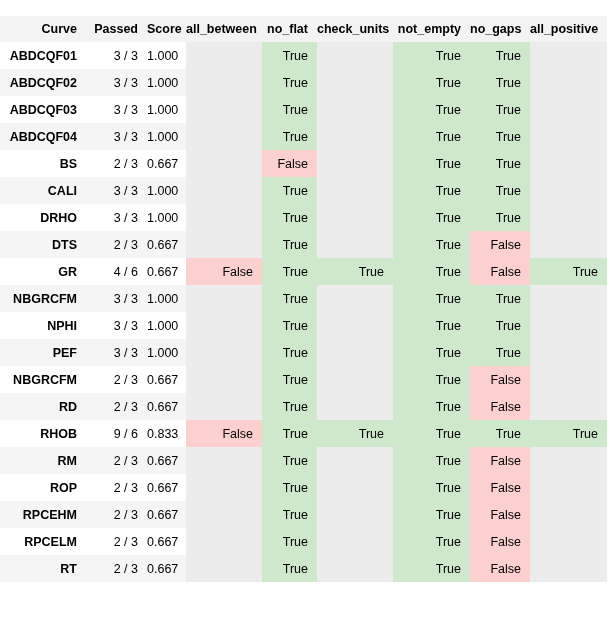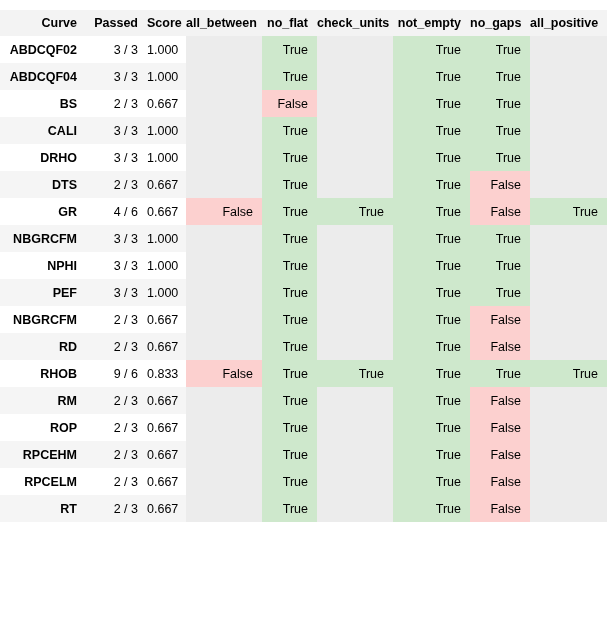--- a/index.html
+++ b/index.html
@@ -13,21 +13,21 @@
   html, body {
     margin: 0;
     padding: 0;
     width: 610px;
     height: 630px;
     background: #ffffff;
     overflow: hidden;
     font-family: "Liberation Sans", sans-serif;
   }
   .wrap {
-    padding: 10px 3px 0 0;
+    padding: 16px 3px 0 0;
   }
   table.qc {
     border-collapse: collapse;
     table-layout: fixed;
     width: 607px;
     font-size: 12.5px;
     color: var(--text-color);
     border: none;
   }
   th, td {
@@ -77,21 +77,43 @@
           <th>all_between</th>
           <th>no_flat</th>
           <th>check_units</th>
           <th>not_empty</th>
           <th>no_gaps</th>
           <th>all_positive</th>
         </tr>
     </thead>
     <tbody>
         <tr>
+          <th class="rowhdr plain">ABDCQF01</th>
+          <td class="plain">3 / 3</td>
+          <td class="plain">1.000</td>
+          <td class="cell-empty"></td>
+          <td class="cell-true">True</td>
+          <td class="cell-empty"></td>
+          <td class="cell-true">True</td>
+          <td class="cell-true">True</td>
+          <td class="cell-empty"></td>
+        </tr>
+        <tr>
           <th class="rowhdr plain">ABDCQF02</th>
+          <td class="plain">3 / 3</td>
+          <td class="plain">1.000</td>
+          <td class="cell-empty"></td>
+          <td class="cell-true">True</td>
+          <td class="cell-empty"></td>
+          <td class="cell-true">True</td>
+          <td class="cell-true">True</td>
+          <td class="cell-empty"></td>
+        </tr>
+        <tr>
+          <th class="rowhdr plain">ABDCQF03</th>
           <td class="plain">3 / 3</td>
           <td class="plain">1.000</td>
           <td class="cell-empty"></td>
           <td class="cell-true">True</td>
           <td class="cell-empty"></td>
           <td class="cell-true">True</td>
           <td class="cell-true">True</td>
           <td class="cell-empty"></td>
         </tr>
         <tr>

